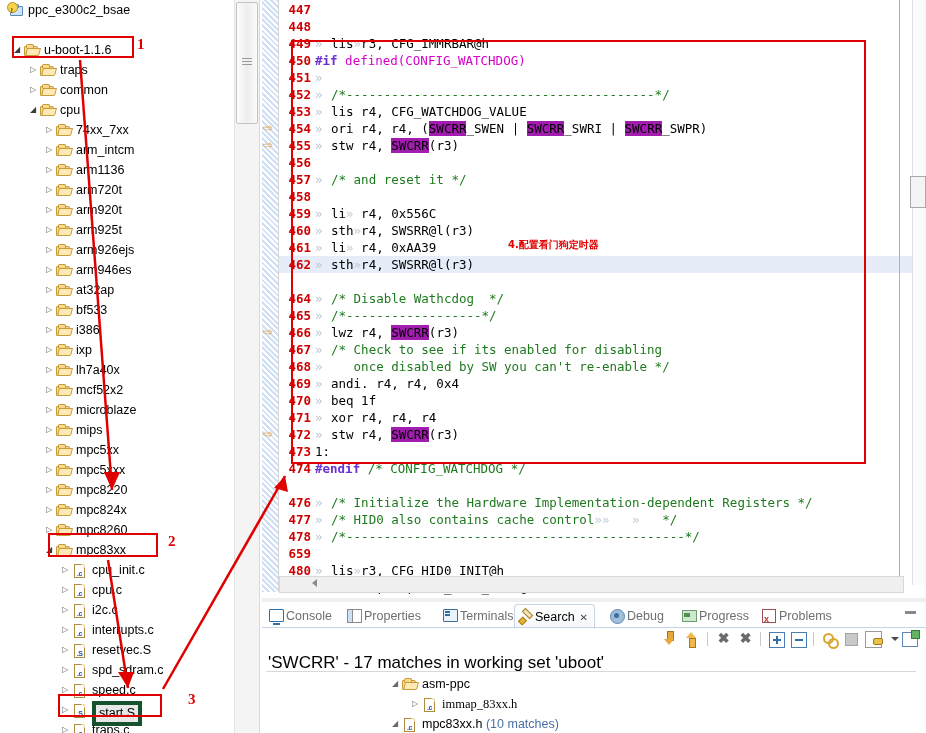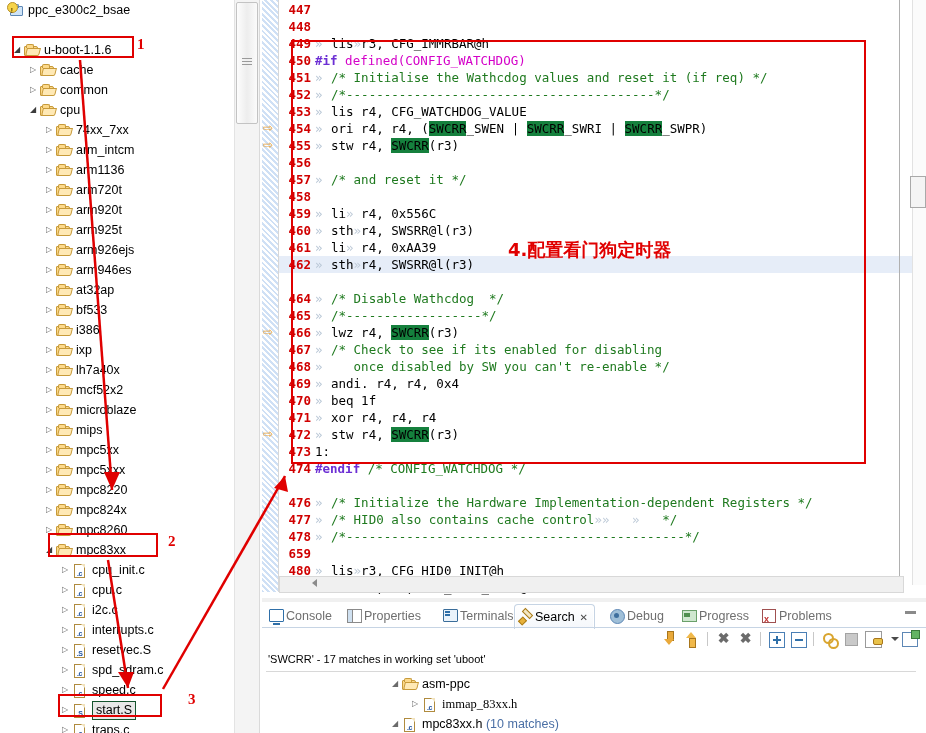--- a/index.html
+++ b/index.html
@@ -117,21 +117,21 @@
     position:absolute;left:0;width:32px;text-align:right;color:#d00000;font-weight:bold;
     font-family:"DejaVu Sans Mono", monospace;
   }
   .cl .tb{position:absolute;left:36px;color:#b9c7d6;}
   .cl .tx{position:absolute;left:36px;}
   .cl.hl{background:#e6edf8;}
   .cm{color:#1f7a1f;}
   .pp{color:#6c2fd4;font-weight:bold;}
   .mac{color:#d400c8;}
   .kw{color:#000;}
-  .occ{background:#15803d;}
+  .occ{background:#a21caf;}
   .ws{color:#bfcbd8;}
 
   #editor-hscroll{
     position:absolute;left:17px;right:22px;bottom:5px;height:15px;
     background:#f0f0f0;border:1px solid #d8d8d8;
   }
   #editor-hscroll .lbtn{
     position:absolute;left:32px;top:2px;width:0;height:0;
     border-style:solid;border-width:4px 5px 4px 0;
     border-color:transparent #8b8b8b transparent transparent;
@@ -206,39 +206,39 @@
   .stopicon{position:absolute;left:5px;top:5px;width:11px;height:11px;background:#c9c9c9;border:1px solid #a3a3a3;}
   .histicon{position:absolute;left:3px;top:3px;width:15px;height:15px;background:#fff;border:1px solid #9a9a9a;}
   .histicon:after{content:"";position:absolute;left:7px;top:6px;width:8px;height:5px;background:#e9c24a;border:1px solid #a8761c;border-radius:2px;}
   .caretdn{position:absolute;left:7px;top:9px;border-style:solid;border-width:4px 4px 0 4px;border-color:#4a4a4a transparent transparent transparent;}
   .newicon{position:absolute;left:4px;top:4px;width:14px;height:13px;background:#fff;border:1px solid #5d87b5;}
   .newicon:after{content:"";position:absolute;right:-3px;top:-3px;width:7px;height:7px;background:#63b463;border:1px solid #3a7a3a;}
   #minimize-view{position:absolute;right:8px;top:3px;width:13px;height:10px;}
   #minimize-view:after{content:"";position:absolute;left:0;bottom:1px;width:11px;height:2px;border:1px solid #8a8a8a;border-top:none;border-left:none;border-right:none;background:#8a8a8a;}
 
   #search-summary{
-    position:absolute;left:6px;top:51px;font-size:11px;color:#000;
+    position:absolute;left:6px;top:51px;font-size:17px;color:#000;
   }
   #summary-rule{position:absolute;left:4px;top:69px;width:650px;height:1px;background:#d8d8d8;}
   #results{position:absolute;left:0;top:72px;width:664px;}
   .res-row{position:relative;height:20px;line-height:20px;font-size:12.5px;white-space:nowrap;}
   .res-row .twisty{position:absolute;width:12px;height:20px;line-height:20px;text-align:center;font-size:8px;color:#6b6b6b;}
   .res-row .ico{position:absolute;width:16px;height:20px;}
   .res-row .lbl{position:absolute;}
   .matchcount{color:#4a6fa5;}
 
   
   #overlay{position:absolute;left:0;top:0;width:926px;height:733px;pointer-events:none;}
   .rbox{position:absolute;border:2px solid #e00000;box-sizing:border-box;}
   .rnum{
     position:absolute;color:#e00000;font-weight:bold;font-size:15px;
     font-family:"Liberation Serif", serif;
   }
   .cjk-note{
-    position:absolute;color:#e00000;font-weight:bold;font-size:18px;
+    position:absolute;color:#e00000;font-weight:bold;font-size:10px;
     font-family:"DejaVu Sans", sans-serif;white-space:nowrap;
   }
 </style>
 </head>
 <body>
 
 <div class="root">
 
   <div id="explorer-track"></div>
   <div id="explorer-scrollbar">
@@ -270,21 +270,21 @@
         <span class="lbl" style="left:44px;">u-boot-1.1.6</span>
       </div>
       <div class="tree-row" style="top: 60px; position: absolute; left: 0px; width: 232px;">
         <span class="twisty" style="left:27px;">▷</span>
         <span class="ico" style="left:40px;">
           <span class="folder">
             <i></i>
             <u></u>
           </span>
         </span>
-        <span class="lbl" style="left:60px;">cache</span>
+        <span class="lbl" style="left:60px;">traps</span>
       </div>
       <div class="tree-row" style="top: 80px; position: absolute; left: 0px; width: 232px;">
         <span class="twisty" style="left:27px;">▷</span>
         <span class="ico" style="left:40px;">
           <span class="folder">
             <i></i>
             <u></u>
           </span>
         </span>
         <span class="lbl" style="left:60px;">common</span>
@@ -582,21 +582,21 @@
         </span>
         <span class="lbl" style="left:92px;">speed.c</span>
       </div>
       <div class="tree-row" style="top: 700px; position: absolute; left: 0px; width: 232px;">
         <span class="twisty" style="left:59px;">▷</span>
         <span class="ico" style="left:72px;">
           <span class="fileic s">
             <b>.S</b>
           </span>
         </span>
-        <span class="lbl" style="left:92px;background:#e8e8e8;border:1px solid #14532d;padding:0 3px;line-height:17px;top:1px;">start.S</span>
+        <span class="lbl" style="left:92px;background:#e8e8e8;border:4px solid #14532d;padding:0 3px;line-height:17px;top:1px;">start.S</span>
       </div>
       <div class="tree-row" style="top: 720px; position: absolute; left: 0px; width: 232px;">
         <span class="twisty" style="left:59px;">▷</span>
         <span class="ico" style="left:72px;">
           <span class="fileic">
             <b>.c</b>
           </span>
         </span>
         <span class="lbl" style="left:92px;">traps.c</span>
       </div>
@@ -607,21 +607,21 @@
         <div class="marker-arrow" style="top: 122px;">⇨</div>
         <div class="marker-arrow" style="top: 139px;">⇨</div>
         <div class="marker-arrow" style="top: 326px;">⇨</div>
         <div class="marker-arrow" style="top: 428px;">⇨</div>
       </div>
     <div id="code">
         <div class="cl" style="position: absolute; left: 0px; right: 0px; top: 1px;"><span class="num">447</span><span class="tx" style="left:36px;"></span></div>
         <div class="cl" style="position: absolute; left: 0px; right: 0px; top: 18px;"><span class="num">448</span><span class="tx" style="left:36px;"></span></div>
         <div class="cl" style="position: absolute; left: 0px; right: 0px; top: 35px;"><span class="num">449</span><span class="tb">»</span><span class="tx" style="left:52px;"><span class="kw">lis</span><span class="ws">»</span><span class="kw">r3, CFG_IMMRBAR@h</span></span></div>
         <div class="cl" style="position: absolute; left: 0px; right: 0px; top: 52px;"><span class="num">450</span><span class="tx" style="left:36px;"><span class="pp">#if</span><span class="kw"> </span><span class="mac">defined(CONFIG_WATCHDOG)</span></span></div>
-        <div class="cl" style="position: absolute; left: 0px; right: 0px; top: 69px;"><span class="num">451</span><span class="tb">»</span><span class="tx" style="left:52px;"><span class="cm">/* Initialise the Wathcdog values and reset it (if req) */</span></span></div>
+        <div class="cl" style="position: absolute; left: 0px; right: 0px; top: 69px;"><span class="num">451</span><span class="tb">»</span></div>
         <div class="cl" style="position: absolute; left: 0px; right: 0px; top: 86px;"><span class="num">452</span><span class="tb">»</span><span class="tx" style="left:52px;"><span class="cm">/*-----------------------------------------*/</span></span></div>
         <div class="cl" style="position: absolute; left: 0px; right: 0px; top: 103px;"><span class="num">453</span><span class="tb">»</span><span class="tx" style="left:52px;"><span class="kw">lis r4, CFG_WATCHDOG_VALUE</span></span></div>
         <div class="cl" style="position: absolute; left: 0px; right: 0px; top: 120px;"><span class="num">454</span><span class="tb">»</span><span class="tx" style="left:52px;"><span class="kw">ori r4, r4, (</span><span class="occ">SWCRR</span><span class="kw">_SWEN | </span><span class="occ">SWCRR</span><span class="kw">_SWRI | </span><span class="occ">SWCRR</span><span class="kw">_SWPR)</span></span></div>
         <div class="cl" style="position: absolute; left: 0px; right: 0px; top: 137px;"><span class="num">455</span><span class="tb">»</span><span class="tx" style="left:52px;"><span class="kw">stw r4, </span><span class="occ">SWCRR</span><span class="kw">(r3)</span></span></div>
         <div class="cl" style="position: absolute; left: 0px; right: 0px; top: 154px;"><span class="num">456</span><span class="tx" style="left:36px;"></span></div>
         <div class="cl" style="position: absolute; left: 0px; right: 0px; top: 171px;"><span class="num">457</span><span class="tb">»</span><span class="tx" style="left:52px;"><span class="cm">/* and reset it */</span></span></div>
         <div class="cl" style="position: absolute; left: 0px; right: 0px; top: 188px;"><span class="num">458</span><span class="tx" style="left:36px;"></span></div>
         <div class="cl" style="position: absolute; left: 0px; right: 0px; top: 205px;"><span class="num">459</span><span class="tb">»</span><span class="tx" style="left:52px;"><span class="kw">li</span><span class="ws">»</span><span class="kw"> r4, 0x556C</span></span></div>
         <div class="cl" style="position: absolute; left: 0px; right: 0px; top: 222px;"><span class="num">460</span><span class="tb">»</span><span class="tx" style="left:52px;"><span class="kw">sth</span><span class="ws">»</span><span class="kw">r4, SWSRR@l(r3)</span></span></div>
         <div class="cl" style="position: absolute; left: 0px; right: 0px; top: 239px;"><span class="num">461</span><span class="tb">»</span><span class="tx" style="left:52px;"><span class="kw">li</span><span class="ws">»</span><span class="kw"> r4, 0xAA39</span></span></div>

